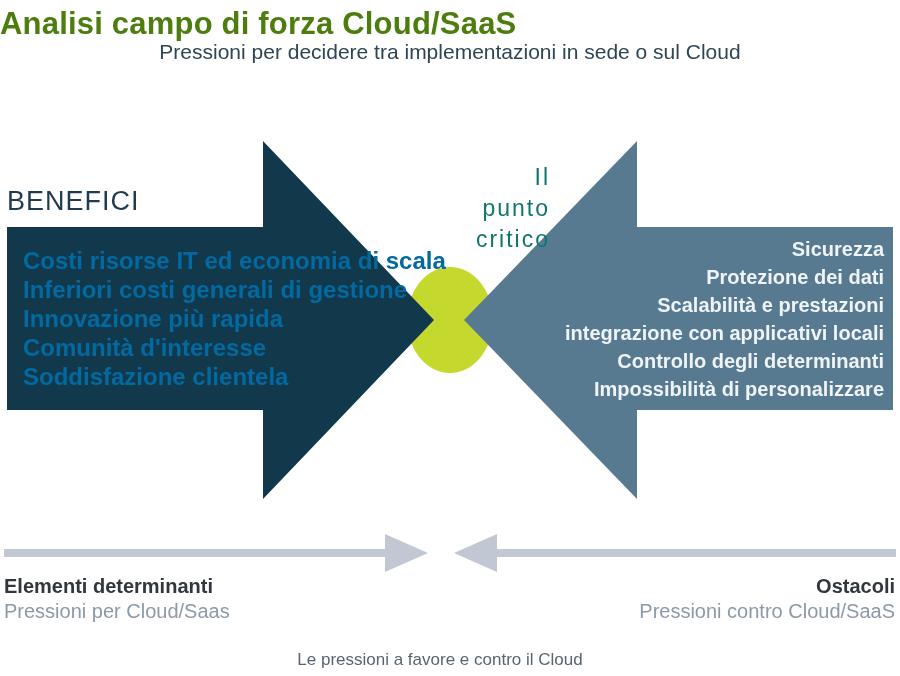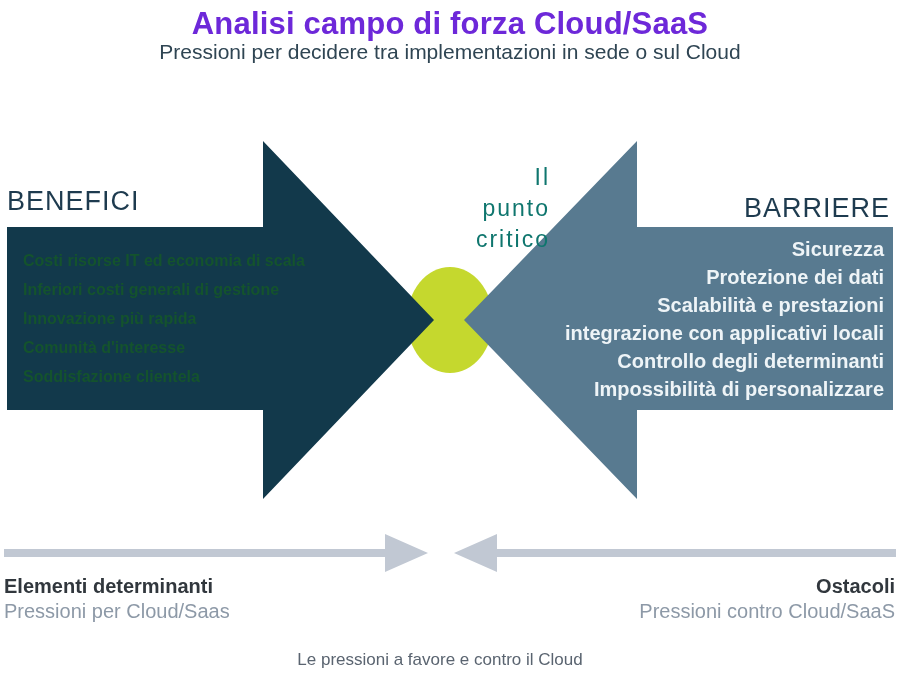--- a/index.html
+++ b/index.html
@@ -4,22 +4,22 @@
 <style>
   html,body{margin:0;padding:0;background:#ffffff;}
   #stage{
     position:relative;width:900px;height:676px;background:#ffffff;overflow:hidden;
     font-family:"Liberation Sans","DejaVu Sans",sans-serif;
   }
   .abs{position:absolute;}
   #diagram-svg{position:absolute;left:0;top:0;width:900px;height:676px;}
 
   .title{
-    left:0;top:6px;width:900px;text-align:center;
-    font-size:31px;font-weight:700;color:#6d28d9;letter-spacing:.2px;
+    left:0;top:6px;width:900px;text-align:left;
+    font-size:31px;font-weight:700;color:#4d7c0f;letter-spacing:.2px;
   }
   .subtitle{
     left:0;top:40px;width:900px;text-align:center;
     font-size:21px;font-weight:400;color:#2f4553;
   }
   .side-heading{
     font-size:27px;font-weight:400;color:#1e3b4f;letter-spacing:1px;
   }
   #benefici-heading{left:7px;top:186px;}
   #barriere-heading{right:10px;top:193px;text-align:right;}
@@ -27,21 +27,21 @@
   .center-label{
     left:350px;top:162px;width:200px;text-align:right;
     font-size:23px;line-height:31px;color:#0f766e;letter-spacing:2px;
     white-space:pre-line;
   }
 
   .benefit-list{
     left:7px;top:246px;width:256px;padding-left:16px;box-sizing:border-box;
   }
   .benefit-list .line{
-    font-size:16px;font-weight:700;color:#14532d;line-height:29px;white-space:nowrap;
+    font-size:24px;font-weight:700;color:#0369a1;line-height:29px;white-space:nowrap;
   }
   .barrier-list{
     right:16px;top:235px;width:370px;text-align:right;
   }
   .barrier-list .line{
     font-size:20px;font-weight:700;color:#eef4f7;line-height:28px;white-space:nowrap;
   }
 
   .bottom-left-labels{left:4px;top:574px;text-align:left;}
   .bottom-right-labels{right:5px;top:574px;text-align:right;}
@@ -68,21 +68,20 @@
 
     <polygon points="4,549 385,549 385,534 428,553 385,572 385,557 4,557" fill="#c1c8d3"></polygon>
 
     <polygon points="896,549 497,549 497,534 454,553 497,572 497,557 896,557" fill="#c1c8d3"></polygon>
   </svg>
 
   <div class="abs title">Analisi campo di forza Cloud/SaaS</div>
   <div class="abs subtitle">Pressioni per decidere tra implementazioni in sede o sul Cloud</div>
 
   <div class="abs side-heading" id="benefici-heading">BENEFICI</div>
-  <div class="abs side-heading" id="barriere-heading">BARRIERE</div>
 
   <div class="abs center-label">Il
 punto
 critico</div>
 
   <div class="abs benefit-list">
     <div class="line">Costi risorse IT ed economia di scala</div>
     <div class="line">Inferiori costi generali di gestione</div>
     <div class="line">Innovazione più rapida</div>
     <div class="line">Comunità d'interesse</div>

